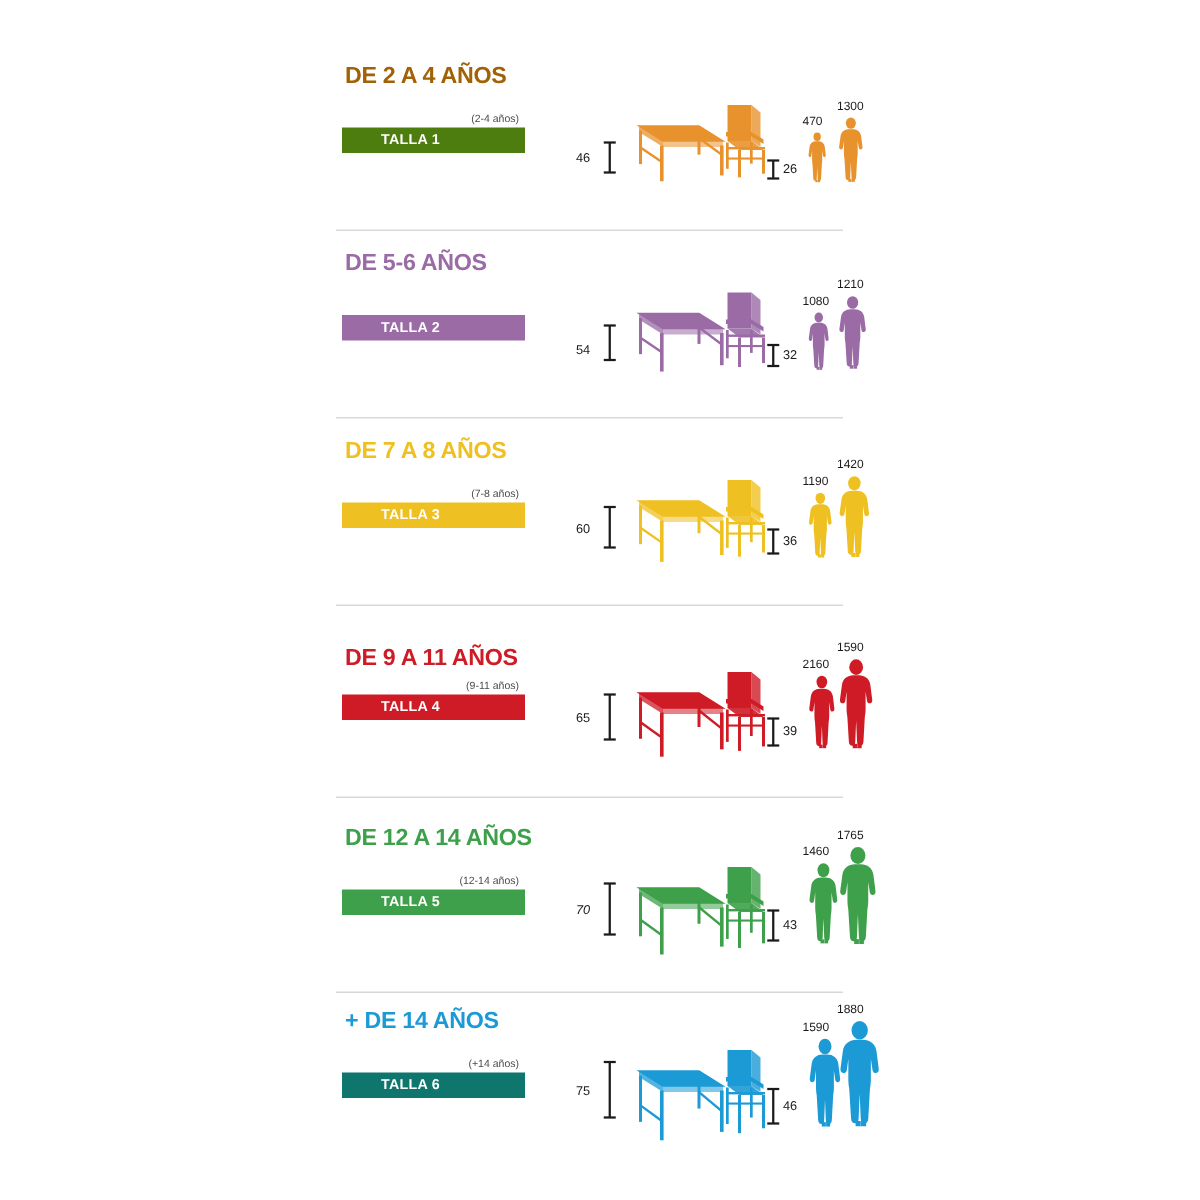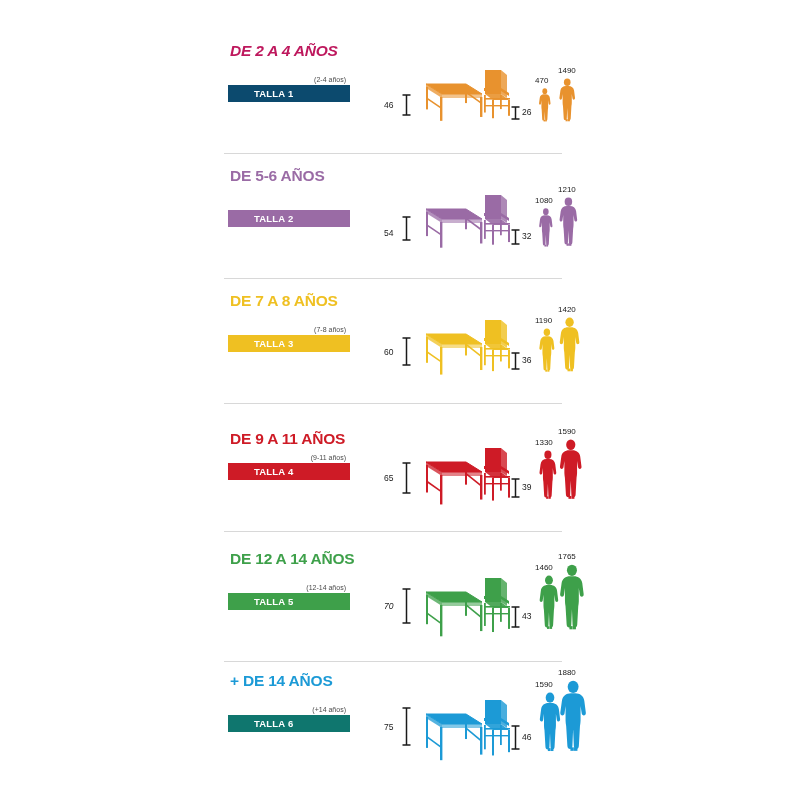--- a/index.html
+++ b/index.html
@@ -53,23 +53,23 @@
     position:absolute;font-size:8px;color:#1a1a1a;white-space:nowrap;
   }
 
   svg{display:block;overflow:visible;}
 </style>
 </head>
 <body>
 
 <div id="sheet">
     <div class="row" style="top: 30px;">
-      <div class="rowtitle" style="color: #be185d; font-style: italic;">DE 2 A 4 AÑOS</div>
+      <div class="rowtitle" style="color: #a16207;">DE 2 A 4 AÑOS</div>
       <div class="agenote" style="left: 0px; width: 122px;">(2-4 años)</div>
-      <div class="tallabar" style="background: #0c4a6e;">
+      <div class="tallabar" style="background: #4d7c0f;">
         <span>TALLA 1</span>
       </div>
       <div class="illus">
         <div style="position: absolute; left: 22px; top: 64px;">
   <svg width="9" height="22" viewBox="0 0 9 22">
     <line x1="4.5" y1="1" x2="4.5" y2="21" stroke="#1a1a1a" stroke-width="1.5"></line>
     <line x1="0.5" y1="1" x2="8.5" y2="1" stroke="#1a1a1a" stroke-width="1.5"></line>
     <line x1="0.5" y1="21" x2="8.5" y2="21" stroke="#1a1a1a" stroke-width="1.5"></line>
   </svg>
         </div>
@@ -141,21 +141,21 @@
                C17.8,69.8 18.7,70.8 20.1,70.8 C21.6,70.8 22.6,69.8 22.7,67.5
                L23.8,47.2 C24.1,45.3 24.4,43.4 24.4,41.5 L24.4,26.8 L25.5,34.2
                C25.7,35.6 26.5,36.4 27.6,36.4 C28.8,36.4 29.9,35.3 29.6,33.4
                L28.1,21.2 C27.4,16.4 23.8,13.6 19,13.6 Z" transform="translate(-2,0)"></path>
       <rect x="12.3" y="69.2" width="3.4" height="3.6"></rect>
       <rect x="15.9" y="69.2" width="3.4" height="3.6"></rect>
     </g>
   </svg>
         </div>
         <div class="hlabel" style="left: 155px; top: 46px;">470</div>
-        <div class="hlabel" style="left: 178px; top: 36px;">1490</div>
+        <div class="hlabel" style="left: 178px; top: 36px;">1300</div>
       </div>
       <div class="divider" style="background: rgb(216, 216, 216);"></div>
     </div>
     <div class="row" style="top: 155px;">
       <div class="rowtitle" style="color: rgb(154, 107, 165);">DE 5-6 AÑOS</div>
       <div class="tallabar" style="background: rgb(154, 107, 165);">
         <span>TALLA 2</span>
       </div>
       <div class="illus">
         <div style="position: absolute; left: 22px; top: 61px;">
@@ -418,21 +418,21 @@
                C15.4,70.8 16.2,69.8 16.3,67.6 L17.0,50.5 L17.7,67.6
                C17.8,69.8 18.7,70.8 20.1,70.8 C21.6,70.8 22.6,69.8 22.7,67.5
                L23.8,47.2 C24.1,45.3 24.4,43.4 24.4,41.5 L24.4,26.8 L25.5,34.2
                C25.7,35.6 26.5,36.4 27.6,36.4 C28.8,36.4 29.9,35.3 29.6,33.4
                L28.1,21.2 C27.4,16.4 23.8,13.6 19,13.6 Z" transform="translate(-2,0)"></path>
       <rect x="12.3" y="69.2" width="3.4" height="3.6"></rect>
       <rect x="15.9" y="69.2" width="3.4" height="3.6"></rect>
     </g>
   </svg>
         </div>
-        <div class="hlabel" style="left: 155px; top: 30.4px;">1330</div>
+        <div class="hlabel" style="left: 155px; top: 30.4px;">2160</div>
         <div class="hlabel" style="left: 178px; top: 19.2px;">1590</div>
       </div>
       <div class="divider" style="background: rgb(216, 216, 216);"></div>
     </div>
     <div class="row" style="top: 538px;">
       <div class="rowtitle" style="color: rgb(62, 160, 74);">DE 12 A 14 AÑOS</div>
       <div class="agenote" style="left: 0px; width: 122px;">(12-14 años)</div>
       <div class="tallabar" style="background: rgb(62, 160, 74);">
         <span>TALLA 5</span>
       </div>

